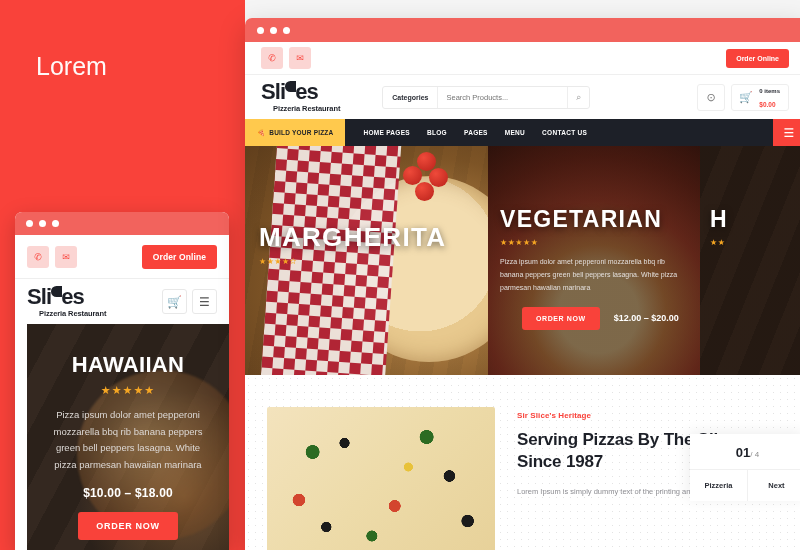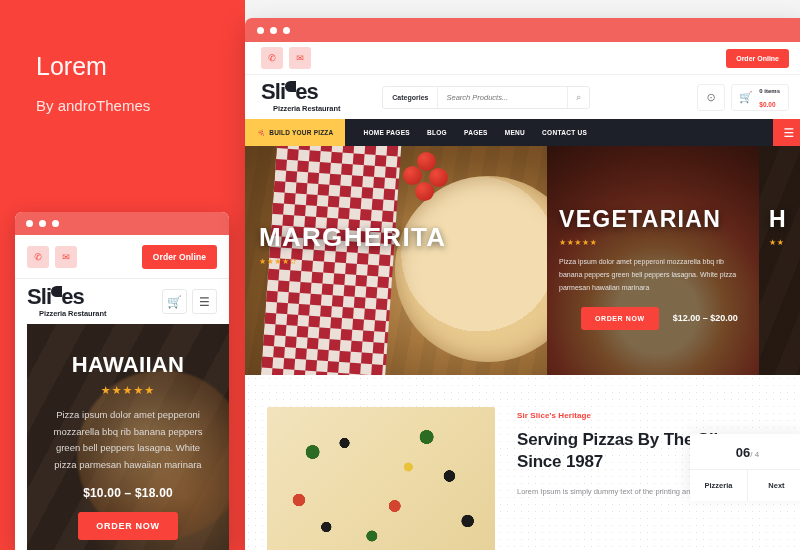--- a/index.html
+++ b/index.html
@@ -153,21 +153,20 @@
   }
   .cat-label {
     font-size: 7px; font-weight: bold; color: #2a2d35;
     padding: 0 9px; border-right: 1px solid #eee; line-height: 21px; height: 100%;
     white-space: nowrap;
   }
   .search-input {
     border: none; outline: none; flex: 1; font-size: 7.5px; color: #9a9a9a;
     padding: 0 8px; font-family: "Liberation Sans", sans-serif;
     background: transparent;
-    font-style: italic;
   }
   .search-go {
     width: 22px; height: 100%; border-left: 1px solid #eee;
     display: flex; align-items: center; justify-content: center;
     color: #888; font-size: 9px;
   }
   .d-head-right { margin-left: auto; display: flex; gap: 6px; }
   .hbtn {
     border: 1px solid #eee; border-radius: 3px; height: 27px;
     display: flex; align-items: center; justify-content: center;
@@ -194,21 +193,21 @@
   .nav-burger {
     margin-left: auto; width: 32px; background: #f9423a;
     display: flex; align-items: center; justify-content: center;
     color: #fff; font-size: 12px;
   }
 
   
   .d-slider { height: 288px; display: flex; position: relative; }
   .slide { position: relative; overflow: hidden; }
   .slide-1 {
-    width: 302px;
+    width: 243px;
     background:
       repeating-linear-gradient(100deg, rgba(0,0,0,0) 0 14px, rgba(0,0,0,.05) 14px 28px),
       radial-gradient(ellipse at 75% 48%, #c9a06a 0%, #a8793f 30%, #7d5426 60%, #5d3c1b 100%);
   }
   .checker {
     position: absolute; left: 22px; top: -16px; width: 124px; height: 320px;
     transform: rotate(4deg);
     background:
       repeating-conic-gradient(#b32235 0% 25%, #f0e6e0 0% 50%);
     background-size: 22px 22px;
@@ -316,21 +315,20 @@
     font-size: 7.5px; color: #8e8e93; line-height: 1.8; margin-top: 11px;
     font-weight: 300;
   }
 </style>
 </head>
 <body>
 
 <div class="left-panel">
   <div class="brand-block">
     <div class="brand-sub">Lorem</div>
-    <div class="brand-by">By androThemes</div>
   </div>
 </div>
 
 <div class="mobile">
 
   <div class="m-titlebar">
     <span class="dot"></span>
     <span class="dot"></span>
     <span class="dot"></span>
   </div>
@@ -455,21 +453,21 @@
 
     <div class="slide slide-3">
       <div class="cap">
         <div class="slide-title">H</div>
         <div class="slider-stars">★★</div>
       </div>
     </div>
 
     <div class="slider-pager">
       <div class="pager-count">
-        <span class="pager-cur">06</span><span class="pager-tot">/ 4</span>
+        <span class="pager-cur">01</span><span class="pager-tot">/ 4</span>
       </div>
       <div class="pager-btns">
         <span>Pizzeria</span>
         <span>Next</span>
       </div>
     </div>
   </div>
 
   <div class="d-about">
     <div class="about-img"></div>

